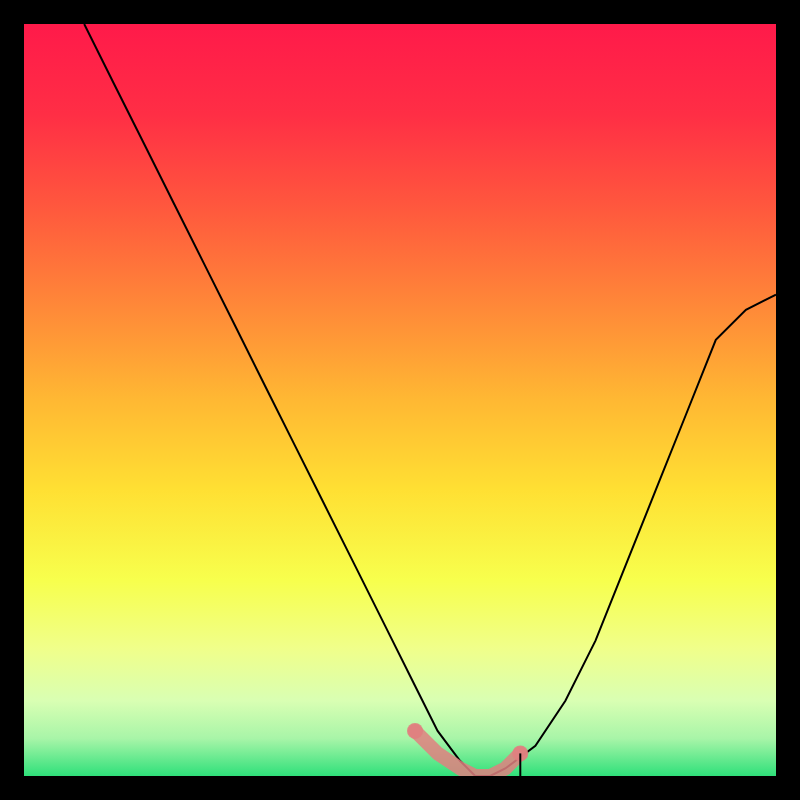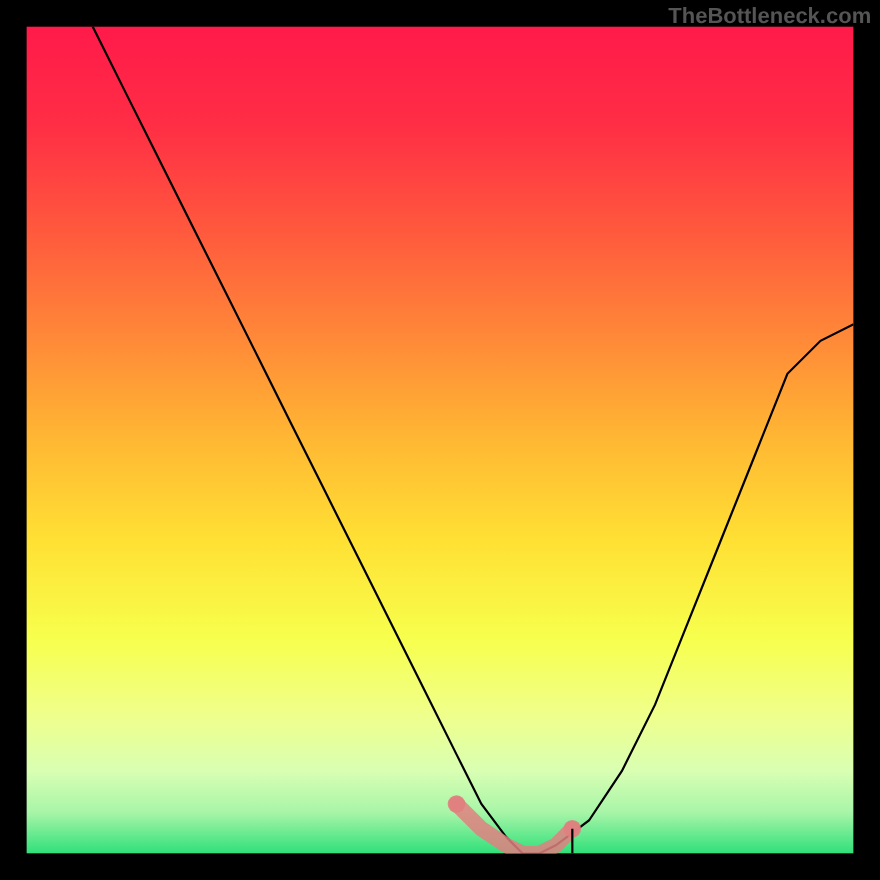--- a/index.html
+++ b/index.html
@@ -34,21 +34,20 @@
     z-index: 10;
   }
   svg {
     display: block;
   }
 </style>
 </head>
 <body>
 
 <div class="container">
-  <div class="watermark">TheBottleneck.com</div>
   <div class="plot-area">
     <svg width="752" height="752" viewBox="0 0 752 752">
       <defs>
         <linearGradient id="bg-grad" x1="0" y1="0" x2="0" y2="1">
           <stop offset="0%" stop-color="#ff1a4a"></stop>
           <stop offset="12%" stop-color="#ff2e45"></stop>
           <stop offset="25%" stop-color="#ff5a3d"></stop>
           <stop offset="38%" stop-color="#ff8a38"></stop>
           <stop offset="50%" stop-color="#ffb833"></stop>
           <stop offset="62%" stop-color="#ffe033"></stop>

